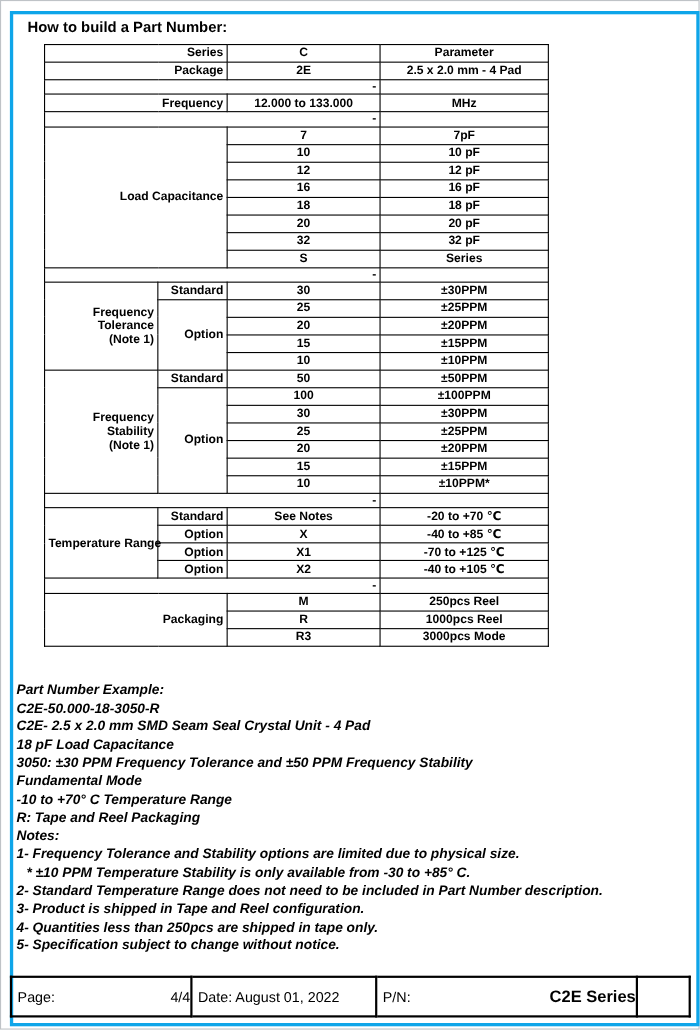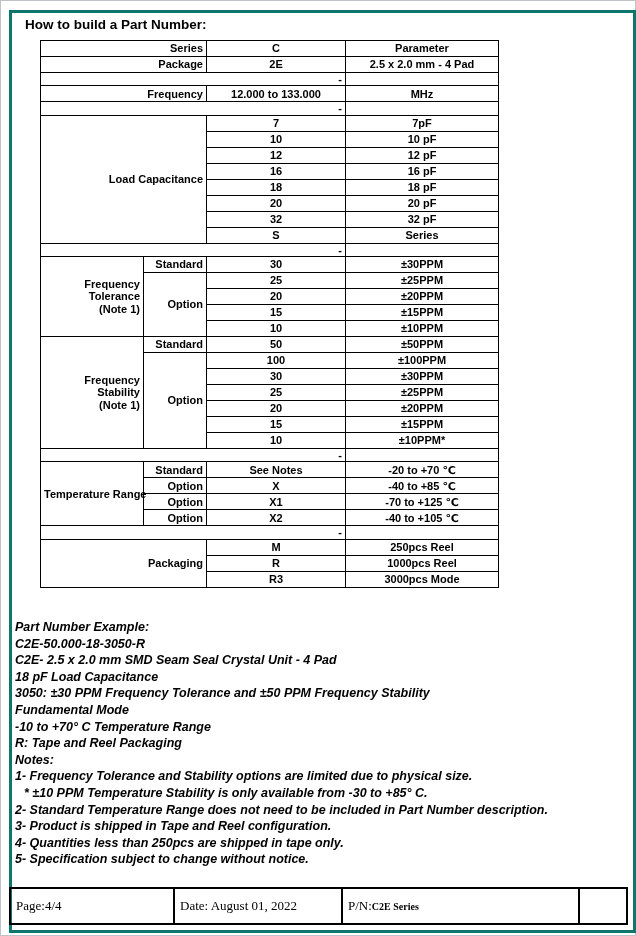--- a/index.html
+++ b/index.html
@@ -2,46 +2,46 @@
 <html><head>
 <meta charset="utf-8">
 <style>
   html,body{margin:0;padding:0;}
   body{
     width:636px;height:936px;background:#ffffff;
     font-family:"Liberation Sans","DejaVu Sans",sans-serif;
     color:#000;overflow:hidden;
   }
   .sheet{position:relative;width:636px;height:936px;background:#fff;box-sizing:border-box;border:1px solid #bfc3c7;}
-  .page-border{position:absolute;left:8px;top:9px;width:627px;height:923px;box-sizing:border-box;border:3px solid #0f766e;background:#fff;}
+  .page-border{position:absolute;left:8px;top:9px;width:627px;height:923px;box-sizing:border-box;border:3px solid #0ea5e9;background:#fff;}
   .title{position:absolute;left:13px;top:4px;font-size:13.5px;font-weight:bold;white-space:nowrap;}
 
   
   table.pn{position:absolute;left:28px;top:27px;border-collapse:collapse;table-layout:fixed;width:458px;font-weight:bold;font-size:11px;}
   table.pn td{border:1.5px solid #000;padding:0 3px;vertical-align:middle;box-sizing:border-box;line-height:1.12;}
   table.pn tr.r{height:16px;}
   table.pn tr.sep{height:10px;}
   td.lab{text-align:right;white-space:nowrap;}
   td.labml{text-align:right;white-space:pre-line;}
   td.sub{text-align:right;white-space:nowrap;}
   td.val{text-align:center;white-space:nowrap;}
   td.dash{text-align:right;padding-right:6px;}
 
   
   .textblock{position:absolute;left:3px;top:606px;font-weight:bold;font-size:12.5px;}
   .textblock .line{line-height:16.6px;white-space:nowrap;font-style:italic;}
   .textblock .indent{padding-left:9px;}
 
   
   table.footer{position:absolute;left:-3px;top:874px;border-collapse:collapse;table-layout:fixed;width:617px;font-size:13px;}
-  table.footer td{border:2px solid #000;height:36px;vertical-align:middle;box-sizing:border-box;padding:0;font-family:Liberation Serif, serif;}
+  table.footer td{border:2px solid #000;height:36px;vertical-align:middle;box-sizing:border-box;padding:0;}
   .fcell{display:flex;align-items:center;width:100%;}
   .flabel{padding-left:5px;white-space:nowrap;}
-  .fcenter{flex:1;text-align:left;white-space:nowrap;}
-  .pn-value{font-weight:bold;font-size:10px;}
+  .fcenter{flex:1;text-align:right;white-space:nowrap;}
+  .pn-value{font-weight:bold;font-size:15px;}
 </style>
 </head>
 <body>
 
 <div class="sheet">
   <div class="page-border">
 
     <div class="title">How to build a Part Number:</div>
 
     <table class="pn">

